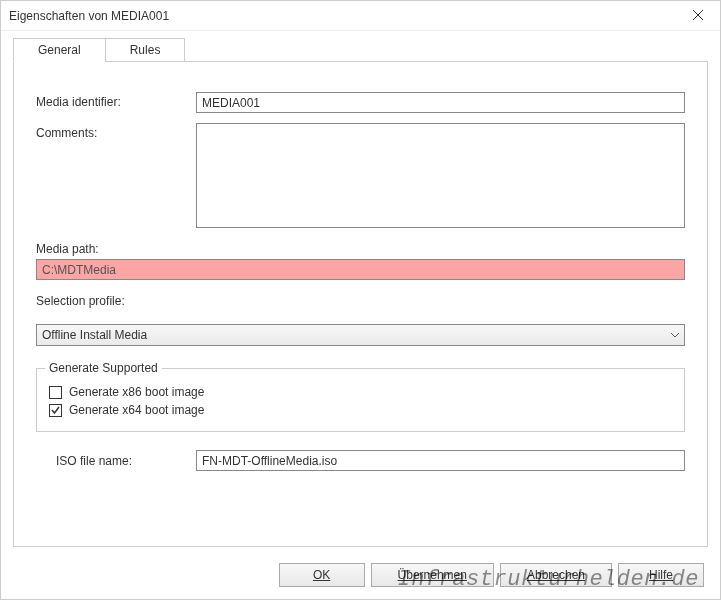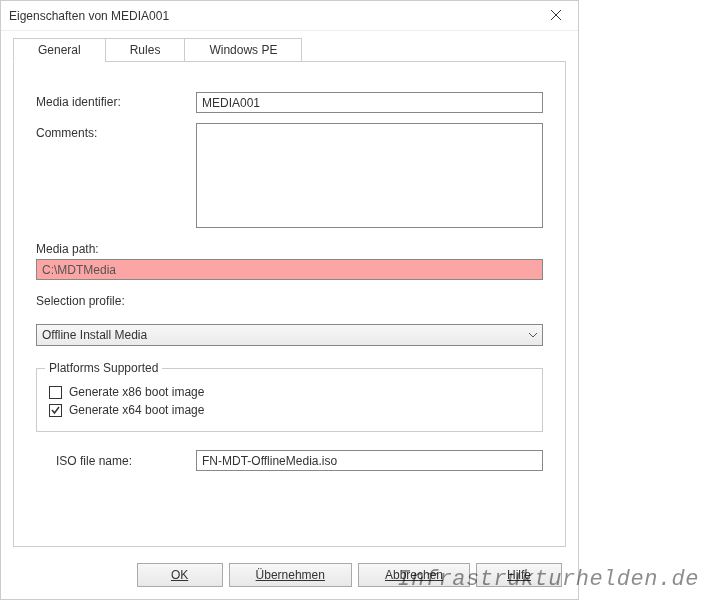--- a/index.html
+++ b/index.html
@@ -1,17 +1,17 @@
 <!DOCTYPE html>
 <html><head>
   <meta charset="utf-8">
   <style>
     * { box-sizing: border-box; font-family: 'Segoe UI', Tahoma, sans-serif; font-size: 12px; }
     body { margin: 0; padding: 0; background: #fff; width: 721px; height: 600px; overflow: hidden; position: relative; }
-    .window { width: 579px; height: 600px; border: 1px solid #ccc; background: #fff; display: flex; flex-direction: column; }
+    .window { width: 721px; height: 600px; border: 1px solid #ccc; background: #fff; display: flex; flex-direction: column; }
     .titlebar { height: 30px; display: flex; align-items: center; justify-content: space-between; padding: 0 0 0 8px; border-bottom: 1px solid #eee; }
     .titlebar-title { color: #333; }
     .close-btn { width: 45px; height: 29px; display: flex; align-items: center; justify-content: center; color: #333; cursor: pointer; }
     .close-btn svg { width: 10px; height: 10px; }
     .tabs { display: flex; margin: 6px 0 0 12px; position: relative; top: 1px; z-index: 2; }
     .tab { padding: 4px 24px; border: 1px solid #ccc; background: #fff; cursor: pointer; margin-right: -1px; color: #333; }
     .tab.active { border-bottom: 1px solid #fff; background: #fff; }
     .tab:not(.active) { background: #fff; }
     .tab-panel { border: 1px solid #ccc; margin: 0 12px 8px 12px; flex: 1; padding: 30px 22px; position: relative; }
     .row { display: flex; align-items: flex-start; margin-bottom: 10px; }
@@ -49,21 +49,20 @@
             <line x1="0" y1="0" x2="10" y2="10" stroke="#333" stroke-width="1"></line>
             <line x1="10" y1="0" x2="0" y2="10" stroke="#333" stroke-width="1"></line>
           </svg>
       </span>
     </div>
   </div>
 
   <div class="tabs">
     <div class="tab active">General</div>
     <div class="tab">Rules</div>
-    <div class="tab">Windows PE</div>
   </div>
 
   <div class="tab-panel">
 
     <div class="row">
       <div class="label">Media identifier:</div>
       <input class="text-input" type="text" value="MEDIA001" style="">
     </div>
 
     <div class="row">
@@ -82,21 +81,21 @@
         <span>Offline Install Media</span>
         <span class="select-arrow">
           <svg viewBox="0 0 8 8">
               <polyline points="0,2 4,6 8,2" fill="none" stroke="#555" stroke-width="1"></polyline>
             </svg>
         </span>
       </div>
     </div>
 
     <div class="fieldset">
-      <span class="fieldset-legend">Platforms Supported</span>
+      <span class="fieldset-legend">Generate Supported</span>
       <div class="checkbox-row">
         <span class="checkbox"></span>
         <span class="checkbox-label">Generate x86 boot image</span>
       </div>
       <div class="checkbox-row">
         <span class="checkbox">
           <svg viewBox="0 0 11 11">
               <polyline points="2,5 4.5,8 9,2" fill="none" stroke="#333" stroke-width="1.5"></polyline>
             </svg>
         </span>

